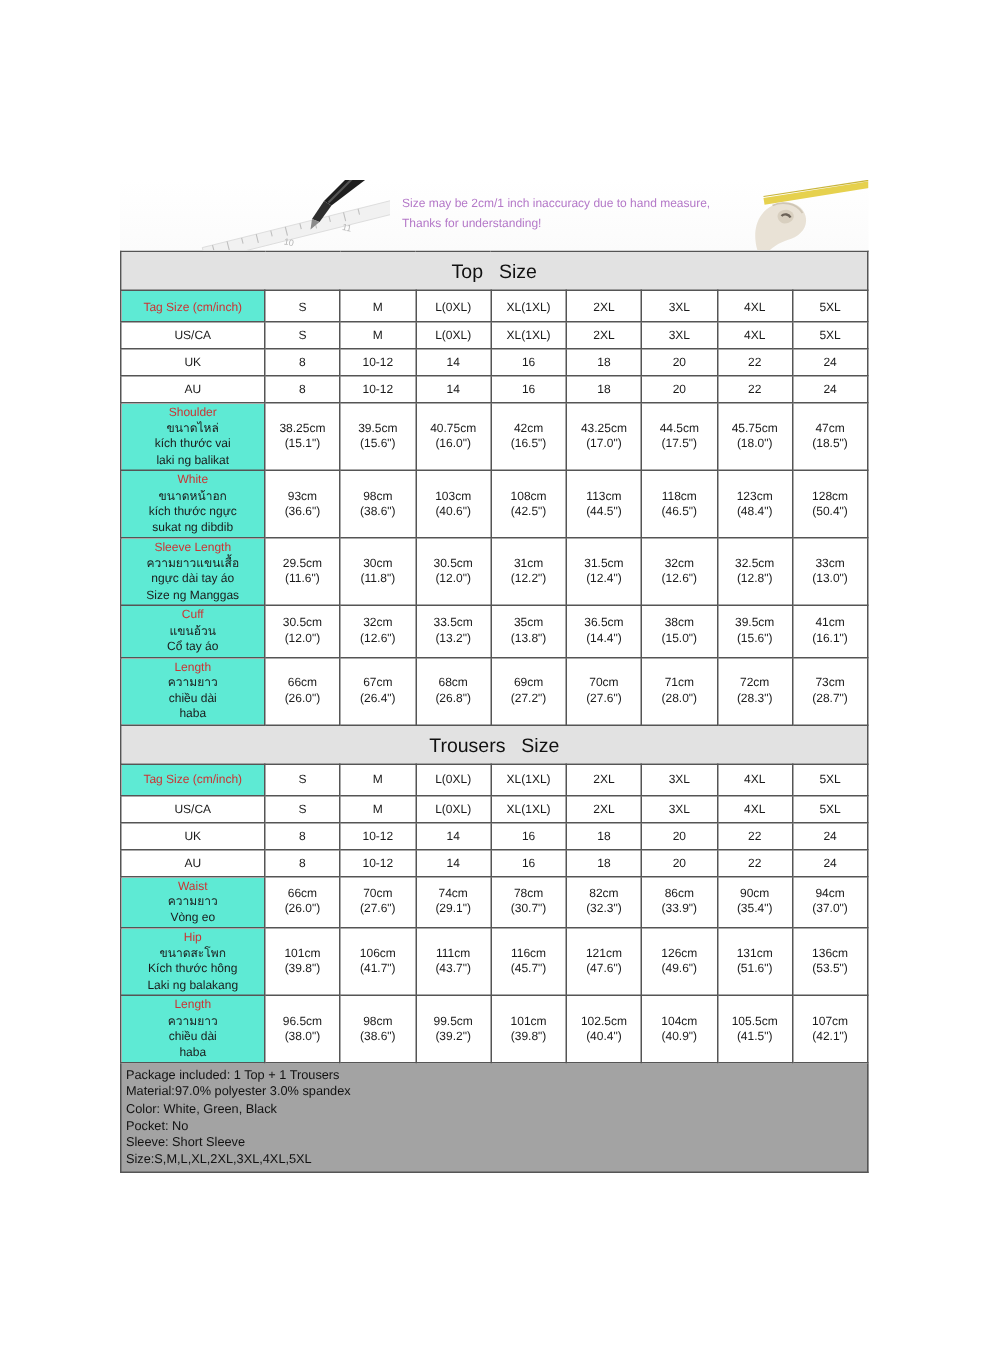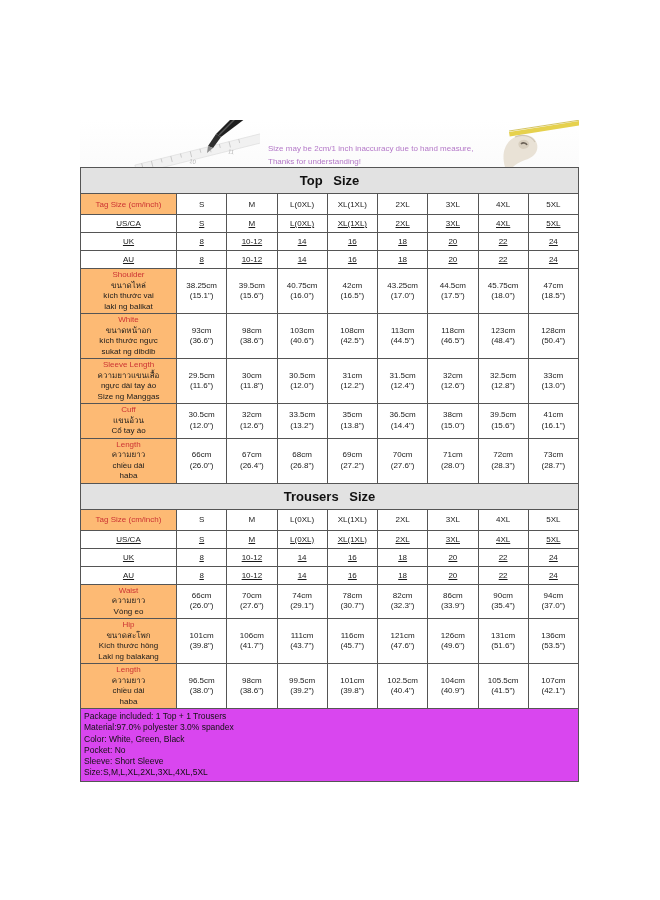--- a/index.html
+++ b/index.html
@@ -3,42 +3,42 @@
 <meta charset="utf-8">
 <style>
   html,body{margin:0;padding:0;}
   body{
     width:660px;height:900px;background:#ffffff;position:relative;
     font-family:"Liberation Sans","DejaVu Sans",sans-serif;color:#222;
   }
   .sheet{position:absolute;left:80px;top:120px;width:499px;}
   
   .banner{position:relative;height:47px;background:linear-gradient(#ffffff,#fbfbfb);overflow:hidden;}
-  .banner-text{position:absolute;left:188px;top:22px;font-size:8px;line-height:13px;color:#b478c8;white-space:nowrap;}
+  .banner-text{position:absolute;left:188px;top:9px;font-size:8px;line-height:13px;color:#b478c8;white-space:nowrap;}
   .banner-art-left{position:absolute;left:0;top:0;}
   .banner-art-right{position:absolute;right:0;top:0;}
   
   table.size-chart{
     width:100%;border-collapse:collapse;table-layout:fixed;
     font-size:8px;color:#1a1a1a;
   }
   table.size-chart td{
     border:1px solid #555;text-align:center;vertical-align:middle;
     padding:1px 0;overflow:hidden;
   }
-  td.section-title{background:#e2e2e2;font-size:13px;word-spacing:7px;height:23px;color:#111;font-weight:bold;}
+  td.section-title{background:#e2e2e2;font-size:13px;word-spacing:7px;height:23px;color:#111;}
   .r-tag td{height:18px;}
-  .r-size td{height:15px;text-decoration:underline;}
-  td.gray{background:#fdba74;margin-top:12px;}
+  .r-size td{height:15px;}
+  td.gray{background:#5eead4;margin-top:12px;}
   .red{color:#cc3333;}
   td.measure-label{line-height:10.5px;padding:2px 1px;}
   td.measure-cell{line-height:10.5px;}
   
   .footer-box{
-    border:1px solid #555;border-top:none;background:#d946ef;
+    border:1px solid #555;border-top:none;background:#a3a3a3;
     font-size:8.5px;line-height:11.3px;padding:2px 3px;color:#111;
   }
 </style>
 </head>
 <body>
 
 <div class="sheet">
 
   <div class="banner">
     <svg class="banner-art-left" width="180" height="47" viewBox="0 0 180 47">

